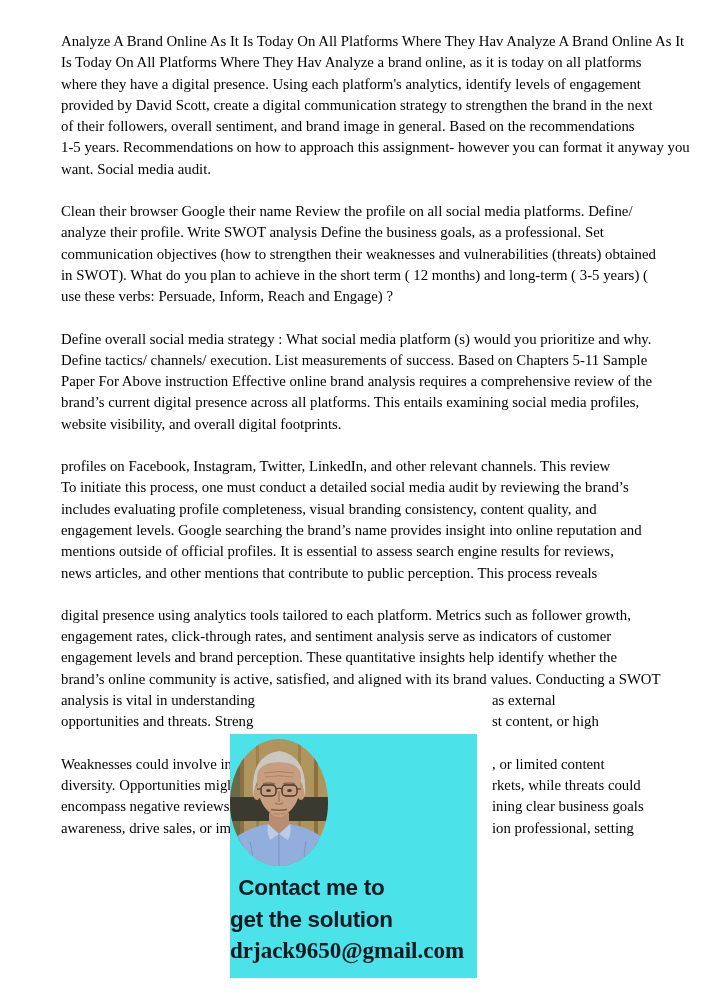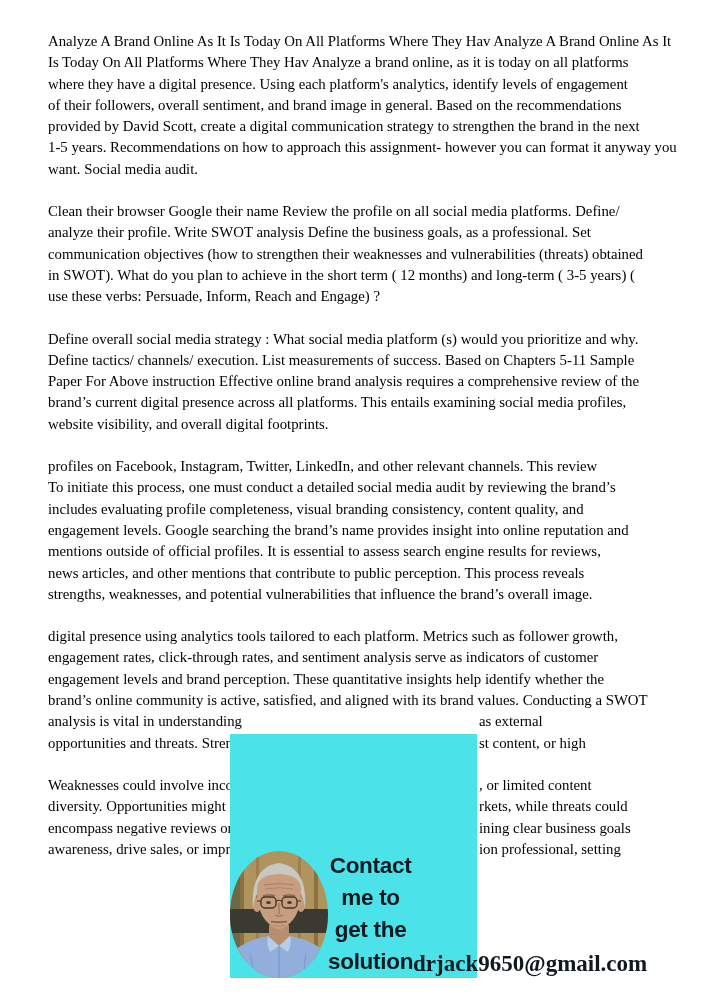--- a/index.html
+++ b/index.html
@@ -9,77 +9,77 @@
     position: relative;
     overflow: hidden;
     font-family: "Liberation Serif", serif;
     color: #000000;
   }
   #doc {
     position: absolute;
     left: 48px; top: 31px;
     width: 640px;
   }
-  .para { margin: 0 0 21px 0; }
+  .para { margin: 0 0 21px 13px; }
   .line {
     white-space: nowrap;
     line-height: 21.3px;
     font-size: 14.8px;
     position: relative;
     height: 21.3px;
   }
   .line .frag-right {
     position: absolute;
     left: 431px;
     top: 0;
     white-space: nowrap;
   }
   
   #promo {
     position: absolute;
     left: 230px; top: 734px;
     width: 247px; height: 244px;
     z-index: 5;
     display: flex;
-    flex-direction: row;
-    align-items: flex-end;
+    flex-direction: column;
+    align-items: flex-start;
   }
   #promo-photo {
     margin-top: 5px;
     width: 98px; height: 127px;
     flex: 0 0 auto;
   }
   .promo-heading {
     margin-top: 6px;
     font-family: "Liberation Sans", sans-serif;
     font-weight: bold;
     font-size: 22.5px;
     line-height: 32px;
     letter-spacing: -0.3px;
     text-align: center;
   }
   .promo-email {
-    margin-top: 16px;
+    margin-top: 1px;
     font-family: "Liberation Serif", serif;
     font-weight: bold;
     font-size: 23px;
     line-height: 28px;
     text-align: center;
   }
 </style>
 </head>
 <body style="background: rgb(255, 255, 255); color: rgb(0, 0, 0);">
 
 <div id="doc">
     <div class="para">
       <div class="line">Analyze A Brand Online As It Is Today On All Platforms Where They Hav Analyze A Brand Online As It</div>
       <div class="line">Is Today On All Platforms Where They Hav Analyze a brand online, as it is today on all platforms</div>
       <div class="line">where they have a digital presence. Using each platform's analytics, identify levels of engagement</div>
+      <div class="line">provided by David Scott, create a digital communication strategy to strengthen the brand in the next</div>
       <div class="line">of their followers, overall sentiment, and brand image in general. Based on the recommendations</div>
-      <div class="line">provided by David Scott, create a digital communication strategy to strengthen the brand in the next</div>
       <div class="line">1-5 years. Recommendations on how to approach this assignment- however you can format it anyway you</div>
       <div class="line">want. Social media audit.</div>
     </div>
     <div class="para">
       <div class="line">Clean their browser Google their name Review the profile on all social media platforms. Define/</div>
       <div class="line">analyze their profile. Write SWOT analysis Define the business goals, as a professional. Set</div>
       <div class="line">communication objectives (how to strengthen their weaknesses and vulnerabilities (threats) obtained</div>
       <div class="line">in SWOT). What do you plan to achieve in the short term ( 12 months) and long-term ( 3-5 years) (</div>
       <div class="line">use these verbs: Persuade, Inform, Reach and Engage) ?</div>
     </div>
@@ -90,21 +90,20 @@
       <div class="line">brand’s current digital presence across all platforms. This entails examining social media profiles,</div>
       <div class="line">website visibility, and overall digital footprints.</div>
     </div>
     <div class="para">
       <div class="line">profiles on Facebook, Instagram, Twitter, LinkedIn, and other relevant channels. This review</div>
       <div class="line">To initiate this process, one must conduct a detailed social media audit by reviewing the brand’s</div>
       <div class="line">includes evaluating profile completeness, visual branding consistency, content quality, and</div>
       <div class="line">engagement levels. Google searching the brand’s name provides insight into online reputation and</div>
       <div class="line">mentions outside of official profiles. It is essential to assess search engine results for reviews,</div>
       <div class="line">news articles, and other mentions that contribute to public perception. This process reveals</div>
-      <div class="line">strengths, weaknesses, and potential vulnerabilities that influence the brand’s overall image.</div>
     </div>
     <div class="para">
       <div class="line">digital presence using analytics tools tailored to each platform. Metrics such as follower growth,</div>
       <div class="line">engagement rates, click-through rates, and sentiment analysis serve as indicators of customer</div>
       <div class="line">engagement levels and brand perception. These quantitative insights help identify whether the</div>
       <div class="line">brand’s online community is active, satisfied, and aligned with its brand values. Conducting a SWOT</div>
       <div class="line"><span class="frag-left">analysis is vital in understanding</span><span class="frag-right">as external</span></div>
       <div class="line"><span class="frag-left">opportunities and threats. Streng</span><span class="frag-right">st content, or high</span></div>
     </div>
     <div class="para">

